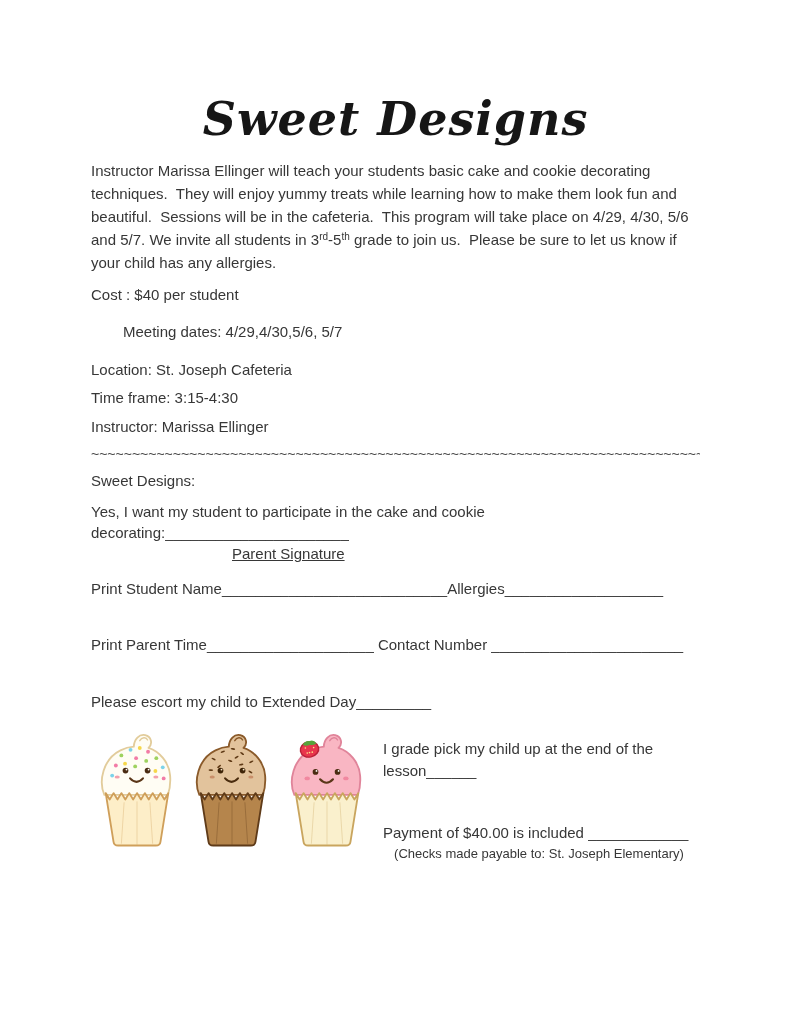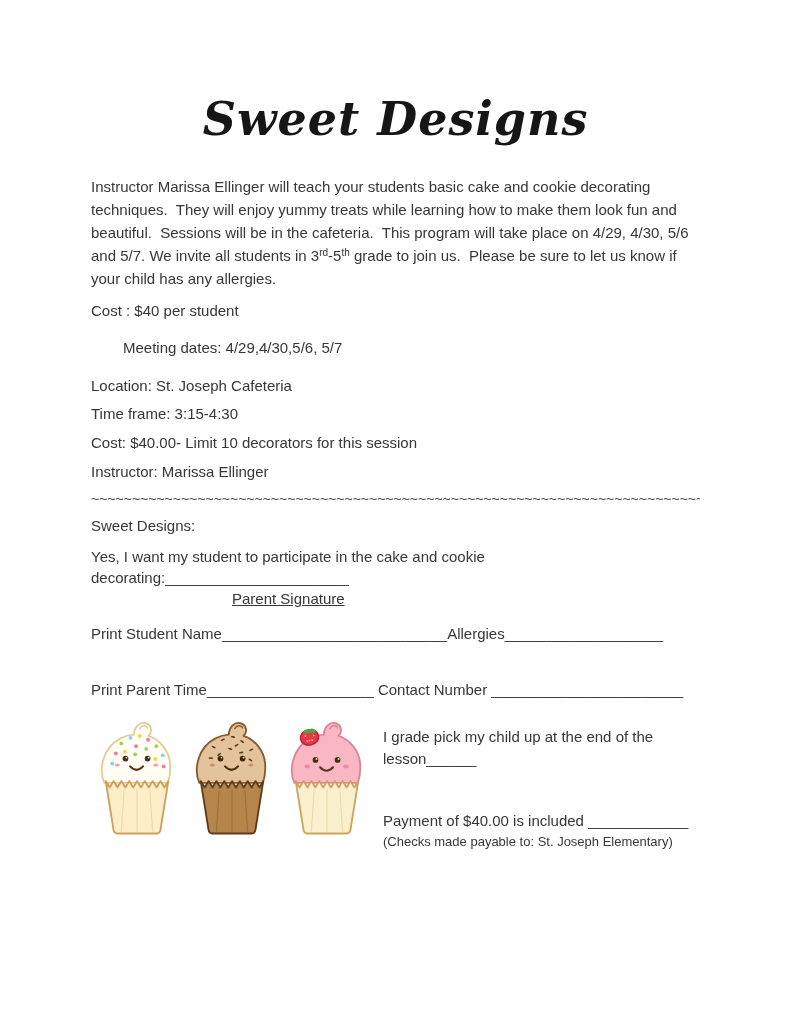--- a/index.html
+++ b/index.html
@@ -8,21 +8,21 @@
     width: 791px; height: 983px; margin: 0 auto; background: #fff;
     font-family: "Liberation Sans", sans-serif;
     font-size: 15px; color: #373737;
     padding: 0 91px; overflow: hidden;
   }
   .title {
     margin-top: 92px; text-align: center;
     font-family: "DejaVu Serif", serif; font-style: italic; font-weight: 700;
     font-size: 46px; line-height: 55px; color: #161616; letter-spacing: 1px;
   }
-  .intro { margin-top: 28px; line-height: 23px; white-space: pre-wrap; }
+  .intro { margin-top: 12px; line-height: 23px; white-space: pre-wrap; }
   .sup { font-size: 10px; vertical-align: 5px; line-height: 0; }
   .line { line-height: 21px; white-space: pre-wrap; }
   .l-cost        { margin-top: 10px; }
   .l-meeting     { margin-top: 16px; margin-left: 32px; }
   .l-location    { margin-top: 17px; }
   .l-time        { margin-top: 7px; }
   .l-cost2       { margin-top: 8px; }
   .l-instructor  { margin-top: 8px; }
   .divider {
     margin-top: 8px; line-height: 19px; font-size: 14px;
@@ -33,52 +33,52 @@
   .parent-sig { margin-left: 141px; text-decoration: underline; }
   .student-line { margin-top: 14px; }
   .parent-line { margin-top: 35px; }
   .escort-line { margin-top: 36px; }
   .bottom-row { margin-top: 12px; display: flex; align-items: flex-start; }
   .cupcakes { display: flex; gap: 3px; flex: 0 0 auto; }
   .cupcake { width: 92px; height: 129px; display: block; }
   .bottom-text { margin-left: 10px; width: 312px; padding-top: 14px; }
   .pickup { line-height: 22px; white-space: pre-wrap; }
   .payment { margin-top: 40px; line-height: 22px; white-space: pre-wrap; }
-  .checks { font-size: 13px; line-height: 19px; white-space: pre-wrap; }
+  .checks { font-size: 13px; line-height: 19px; white-space: pre-wrap; text-align: center; }
 </style>
 </head>
 <body>
 
 <div class="page">
 
   <div class="title">Sweet Designs</div>
 
   <p class="intro"><span>Instructor Marissa Ellinger will teach your students basic cake and cookie decorating techniques.  They will enjoy yummy treats while learning how to make them look fun and beautiful.  Sessions will be in the cafeteria.  This program will take place on 4/29, 4/30, 5/6 and 5/7. We invite all students in 3</span><span class="sup">rd</span><span>-5</span><span class="sup">th</span><span> grade to join us.  Please be sure to let us know if your child has any allergies.</span></p>
 
   <div class="line l-cost">Cost : $40 per student</div>
   <div class="line l-meeting">Meeting dates: 4/29,4/30,5/6, 5/7</div>
   <div class="line l-location">Location: St. Joseph Cafeteria</div>
   <div class="line l-time">Time frame: 3:15-4:30</div>
-  <div class="line l-cost2">Cost: $40.00- Limit 10 decorators for this session</div>
   <div class="line l-instructor">Instructor: Marissa Ellinger</div>
 
   <div class="divider">~~~~~~~~~~~~~~~~~~~~~~~~~~~~~~~~~~~~~~~~~~~~~~~~~~~~~~~~~~~~~~~~~~~~~~~~~~~~~~~~~~~~~~~~</div>
 
   <div class="line form-heading">Sweet Designs:</div>
 
   <div class="participation">
     <div class="line">Yes, I want my student to participate in the cake and cookie</div>
     <div class="line"><span>decorating:</span><span>______________________</span></div>
     <div class="line parent-sig">Parent Signature</div>
   </div>
 
   <div class="line student-line"><span>Print Student Name</span><span>___________________________</span><span>Allergies</span><span>___________________</span></div>
 
   <div class="line parent-line"><span>Print Parent Time</span><span>____________________</span><span> Contact Number </span><span>_______________________</span></div>
 
+  <div class="line escort-line">Please escort my child to Extended Day_________</div>
 
   <div class="bottom-row">
 
     <div class="cupcakes">
 
       <svg class="cupcake" viewBox="0 0 100 140">
         <path stroke-width="2" stroke-linejoin="round" d="M14.5,77 C8,62 13,38 32,28.5 C36.5,26.2 41.5,24.8 46.5,24.5 C46.8,16.5 52.5,10.5 59,12 C65.5,13.5 67.5,21.5 62.5,25.8 C74.5,29.5 85,42 86,56 C86.6,64 85.5,71.5 83.5,77 Z" fill="#fffdf4" stroke="#e2cc9b"></path>
         <path fill="none" stroke-width="1.6" stroke-linecap="round" d="M53,18 C55,14.2 60,13.8 61.5,17.2" stroke="#e2cc9b"></path>
         <g>
           <circle cx="27" cy="45" r="2.1" fill="#f27ba6"></circle>

